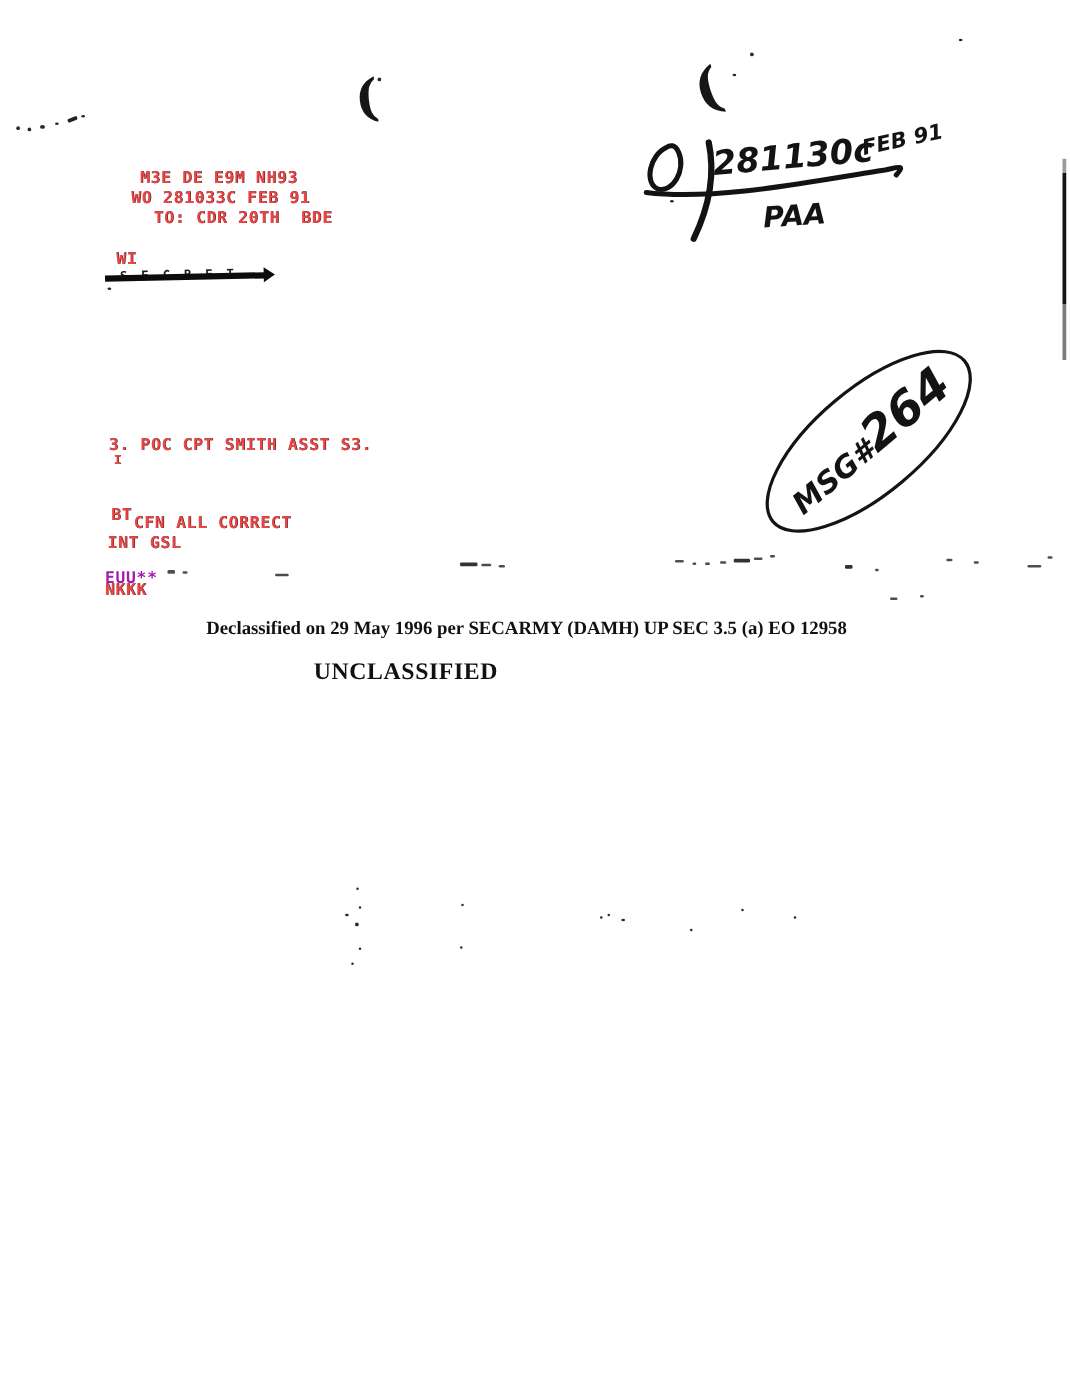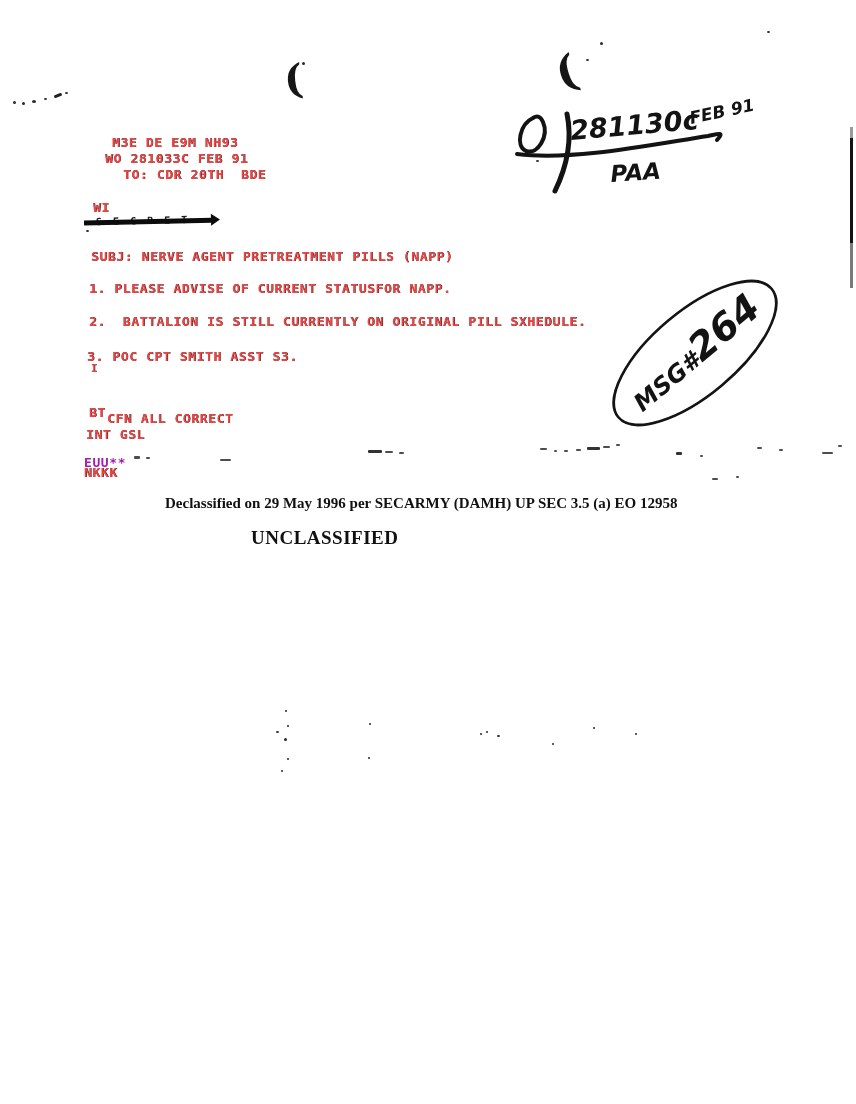--- a/index.html
+++ b/index.html
@@ -94,23 +94,20 @@
   <div class="tt" style="left:105px;top:151px;text-align:center;">WO 281033C FEB 91</div>
   <div class="tt" style="left:99px;top:167px;margin-left:24px;">TO: CDR 20TH  BDE</div>
   <div class="tt" style="left:93px;top:200px;">WI</div>
 
   <div class="struck">
     <span class="struck-text">S E C R E T</span>
     <span class="bar"></span>
     <span class="bar-tip"></span>
   </div>
 
-  <div class="tt" style="left:91px;top:249px;">SUBJ: NERVE AGENT PRETREATMENT PILLS (NAPP)</div>
-  <div class="tt" style="left:89px;top:281px;">1. PLEASE ADVISE OF CURRENT STATUSFOR NAPP.</div>
-  <div class="tt" style="left:89px;top:314px;">2.  BATTALION IS STILL CURRENTLY ON ORIGINAL PILL SXHEDULE.</div>
   <div class="tt" style="left:87px;top:349px;">3. POC CPT SMITH ASST S3.</div>
   <div class="tt" style="left:91px;top:363px;font-size:10px;">I</div>
 
   <div class="tt" style="left:89px;top:405px;">BT</div>
   <div class="tt" style="left:87px;top:411px;margin-left:20px;">CFN ALL CORRECT</div>
   <div class="tt" style="left:86px;top:427px;">INT GSL</div>
   <div class="tt" style="left:84px;top:465px;">NKKK</div>
   <div class="tt tt-faint" style="left:84px;top:455px;">EUU**</div>
 
   <svg class="hw" style="left:505px;top:96px;" width="270" height="104" viewBox="0 0 270 104">

